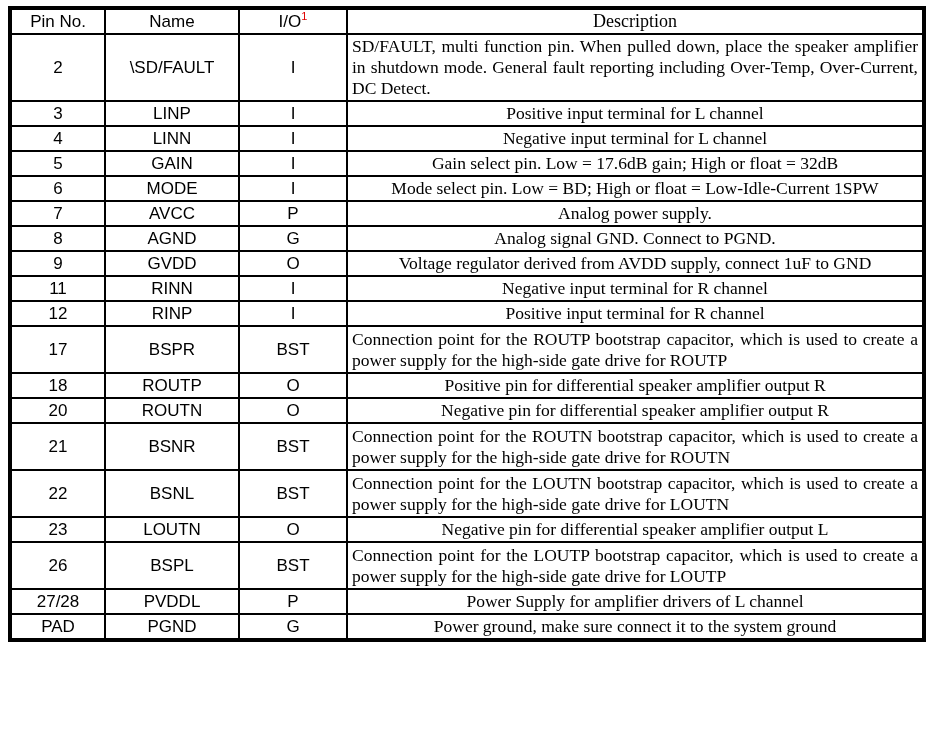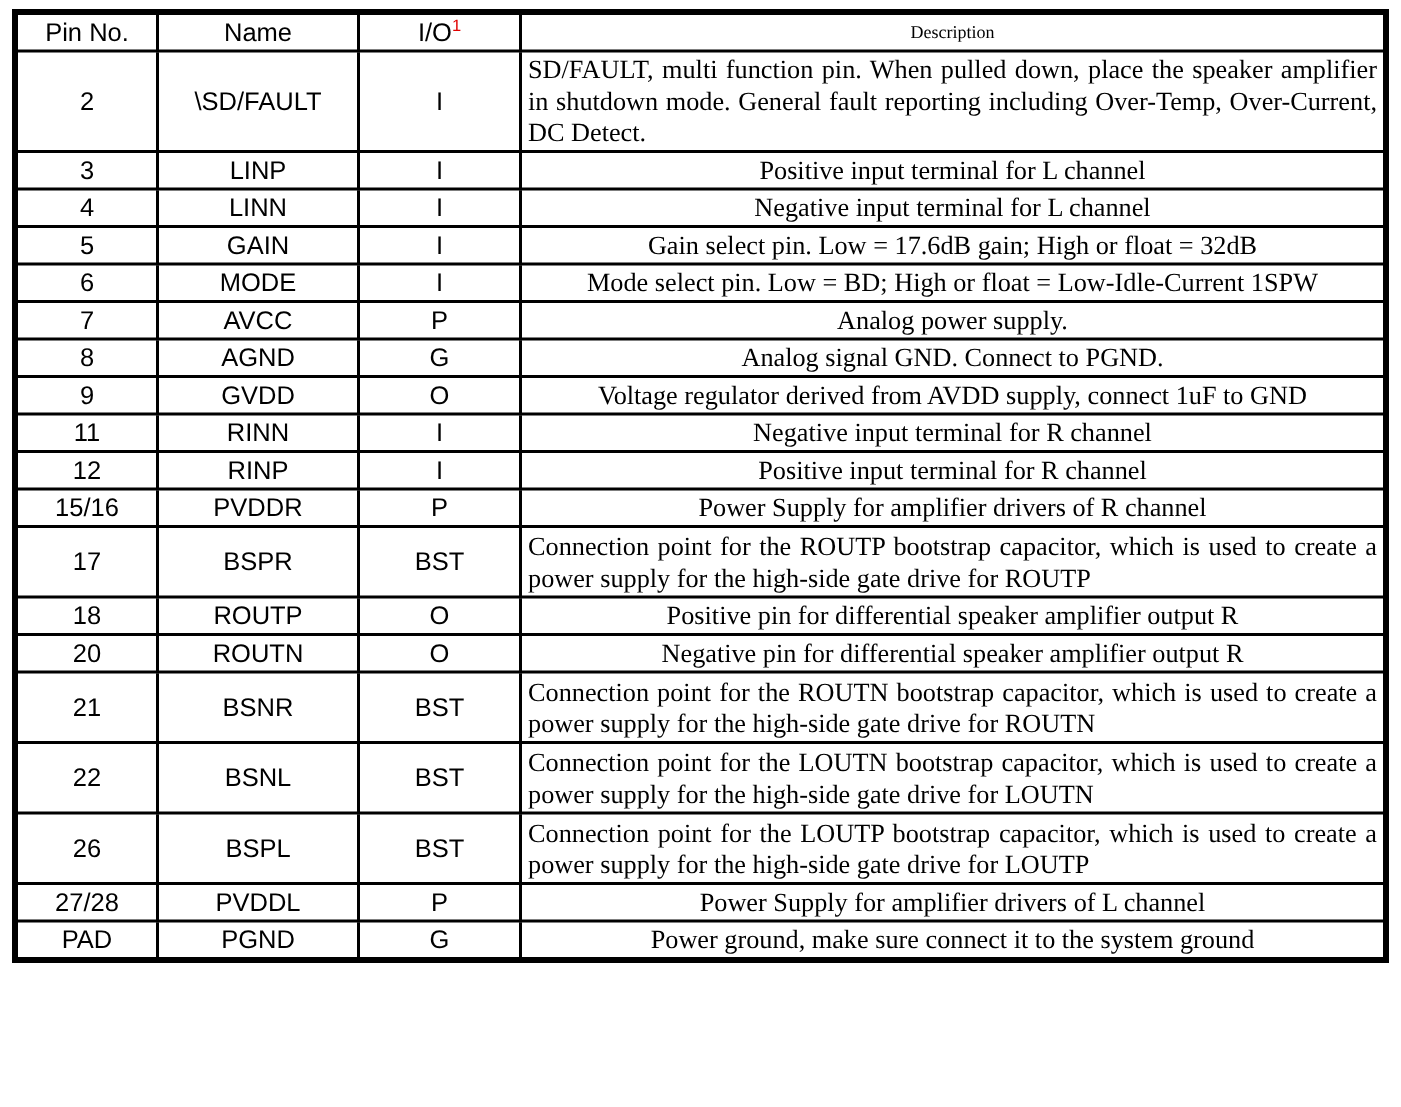--- a/index.html
+++ b/index.html
@@ -35,21 +35,21 @@
     white-space: pre-line;
     line-height: 21px;
   }
   .c-desc, th.c-desc {
     font-family: "Liberation Serif", serif;
     font-size: 17.5px;
     line-height: 21px;
     padding: 1px 6px;
     text-align: center;
   }
-  th.c-desc { text-align: center; font-size: 12px; }
+  th.c-desc { text-align: center; font-size: 18px; }
   .just { text-align: justify; text-align-last: left; margin-left: 20px; }
   tr.rh  { height: 26px; }
   tr.r1  { height: 25px; }
   tr.r2  { height: 47px; }
   tr.r3  { height: 66px; }
   sup.fnote {
     font-size: 11px;
     line-height: 0;
     vertical-align: super;
     font-family: "Liberation Sans", sans-serif;
@@ -127,26 +127,20 @@
       <td class="c-name">RINN</td>
       <td class="c-io">I</td>
       <td class="c-desc">Negative input terminal for R channel</td>
     </tr>
     <tr class="r1">
       <td class="c-pin">12</td>
       <td class="c-name">RINP</td>
       <td class="c-io">I</td>
       <td class="c-desc">Positive input terminal for R channel</td>
     </tr>
-    <tr class="r1">
-      <td class="c-pin">15/16</td>
-      <td class="c-name">PVDDR</td>
-      <td class="c-io">P</td>
-      <td class="c-desc">Power Supply for amplifier drivers of R channel</td>
-    </tr>
     <tr class="r2">
       <td class="c-pin">17</td>
       <td class="c-name">BSPR</td>
       <td class="c-io">BST</td>
       <td class="c-desc just">Connection point for the ROUTP bootstrap capacitor, which is used to create a power supply for the high-side gate drive for ROUTP</td>
     </tr>
     <tr class="r1">
       <td class="c-pin">18</td>
       <td class="c-name">ROUTP</td>
       <td class="c-io">O</td>
@@ -163,20 +157,26 @@
       <td class="c-name">BSNR</td>
       <td class="c-io">BST</td>
       <td class="c-desc just">Connection point for the ROUTN bootstrap capacitor, which is used to create a power supply for the high-side gate drive for ROUTN</td>
     </tr>
     <tr class="r2">
       <td class="c-pin">22</td>
       <td class="c-name">BSNL</td>
       <td class="c-io">BST</td>
       <td class="c-desc just">Connection point for the LOUTN bootstrap capacitor, which is used to create a power supply for the high-side gate drive for LOUTN</td>
     </tr>
+    <tr class="r1">
+      <td class="c-pin">23</td>
+      <td class="c-name">LOUTN</td>
+      <td class="c-io">O</td>
+      <td class="c-desc">Negative pin for differential speaker amplifier output L</td>
+    </tr>
     <tr class="r2">
       <td class="c-pin">26</td>
       <td class="c-name">BSPL</td>
       <td class="c-io">BST</td>
       <td class="c-desc just">Connection point for the LOUTP bootstrap capacitor, which is used to create a power supply for the high-side gate drive for LOUTP</td>
     </tr>
     <tr class="r1">
       <td class="c-pin">27/28</td>
       <td class="c-name">PVDDL</td>
       <td class="c-io">P</td>

